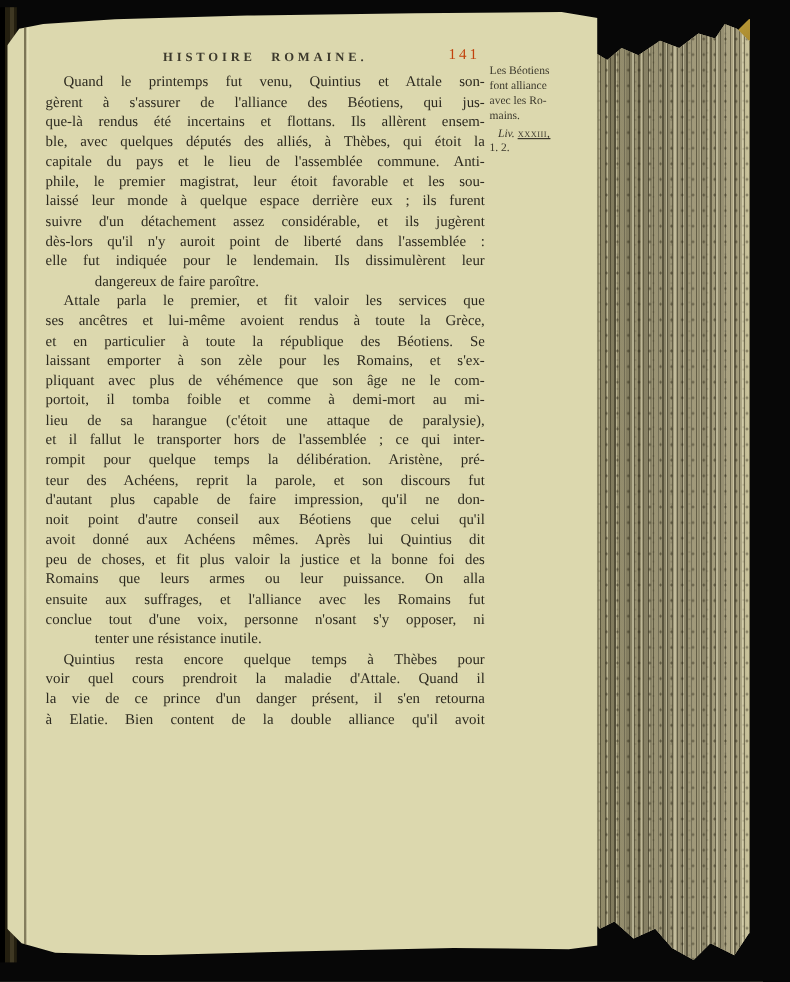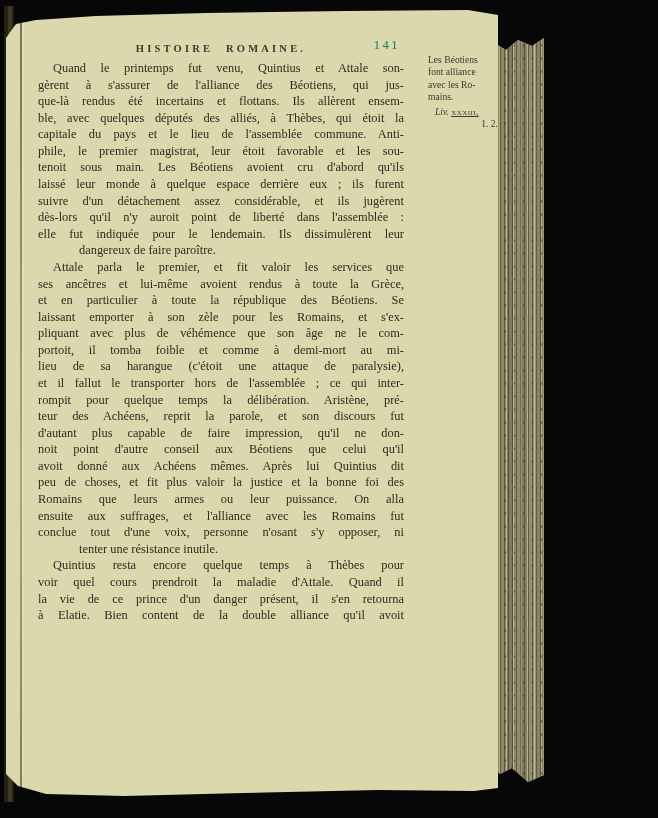--- a/index.html
+++ b/index.html
@@ -1,17 +1,17 @@
 <!DOCTYPE html>
 <html><head>
 <meta charset="utf-8">
 <style>
   html,body{margin:0;padding:0;background:#070707;}
   .scene{
-    position:relative;width:544px;height:818px;overflow:hidden;
+    position:relative;width:625px;height:818px;overflow:hidden;
     background:#070707;
     font-family:"Liberation Serif","DejaVu Serif",serif;
   }
   
   .binding{
     position:absolute;left:0;top:6px;width:14px;height:796px;
     background:linear-gradient(90deg,#000 0 4px,#241f10 4px 8px,#3f3823 8px 12px,#241f10 12px 14px);
   }
   
   .page{
@@ -37,46 +37,46 @@
   }
   
   .running-head{
     position:absolute;left:32px;top:30px;width:366px;height:16px;text-align:center;
     color:#3c392c;
   }
   .head-title{
     font-size:10.5px;font-weight:bold;letter-spacing:3.2px;word-spacing:7px;
   }
   .page-number{
-    position:absolute;right:4px;top:0;font-size:12.5px;letter-spacing:2.5px;color:#0f766e;
+    position:absolute;right:4px;top:0;font-size:12.5px;letter-spacing:2.5px;color:#c2410c;
   }
   
   .body-text{
     position:absolute;left:32px;top:52px;width:366px;
     font-size:12.4px;line-height:16.58px;color:#2d2a20;
     text-rendering:optimizeLegibility;
   }
   .para{margin:0;}
   .line{
     text-align:justify;text-align-last:justify;text-justify:inter-word;
     white-space:nowrap;overflow:hidden;height:16.58px;
   }
   .line.indent{text-indent:15px;}
   .line.flush{text-align-last:left;margin-left:41px;}
   
   .margin-note{
     position:absolute;left:402px;top:46px;width:70px;
-    font-size:9.6px;line-height:12.3px;color:#3b382c;margin-left:20px;
+    font-size:9.6px;line-height:12.3px;color:#3b382c;
   }
   .note-line{white-space:nowrap;}
   .citation{margin-top:3px;}
   .cit-line1{text-indent:7px;white-space:nowrap;}
   .cit-abbr{font-style:italic;}
   .cit-book{font-variant:small-caps;letter-spacing:0.4px;text-decoration:underline;}
-  .cit-line2{white-space:nowrap;text-align:right;}
+  .cit-line2{white-space:nowrap;}
   
   .cover-corner{
     position:absolute;left:598px;top:10px;width:60px;height:55px;
     background:linear-gradient(140deg,#c6a53e 0%,#a2842c 55%,#7c6420 100%);
     clip-path:polygon(4px 28px,26px 6px,46px 2px,58px 14px,54px 40px,30px 50px,8px 44px);
   }
   .fore-edge{
     position:absolute;left:492px;top:0;width:166px;height:818px;
     background-color:#a49d7f;
     background-image:
@@ -115,21 +115,20 @@
     </div>
 
     <div class="body-text">
         <div class="para">
           <div class="line indent">Quand le printemps fut venu, Quintius et Attale son-</div>
           <div class="line">gèrent à s'assurer de l'alliance des Béotiens, qui jus-</div>
           <div class="line">que-là rendus été incertains et flottans. Ils allèrent ensem-</div>
           <div class="line">ble, avec quelques députés des alliés, à Thèbes, qui étoit la</div>
           <div class="line">capitale du pays et le lieu de l'assemblée commune. Anti-</div>
           <div class="line">phile, le premier magistrat, leur étoit favorable et les sou-</div>
-          <div class="line">tenoit sous main. Les Béotiens avoient cru d'abord qu'ils</div>
           <div class="line">laissé leur monde à quelque espace derrière eux ; ils furent</div>
           <div class="line">suivre d'un détachement assez considérable, et ils jugèrent</div>
           <div class="line">dès-lors qu'il n'y auroit point de liberté dans l'assemblée :</div>
           <div class="line">elle fut indiquée pour le lendemain. Ils dissimulèrent leur</div>
           <div class="line flush">dangereux de faire paroître.</div>
         </div>
         <div class="para">
           <div class="line indent">Attale parla le premier, et fit valoir les services que</div>
           <div class="line">ses ancêtres et lui-même avoient rendus à toute la Grèce,</div>
           <div class="line">et en particulier à toute la république des Béotiens. Se</div>

